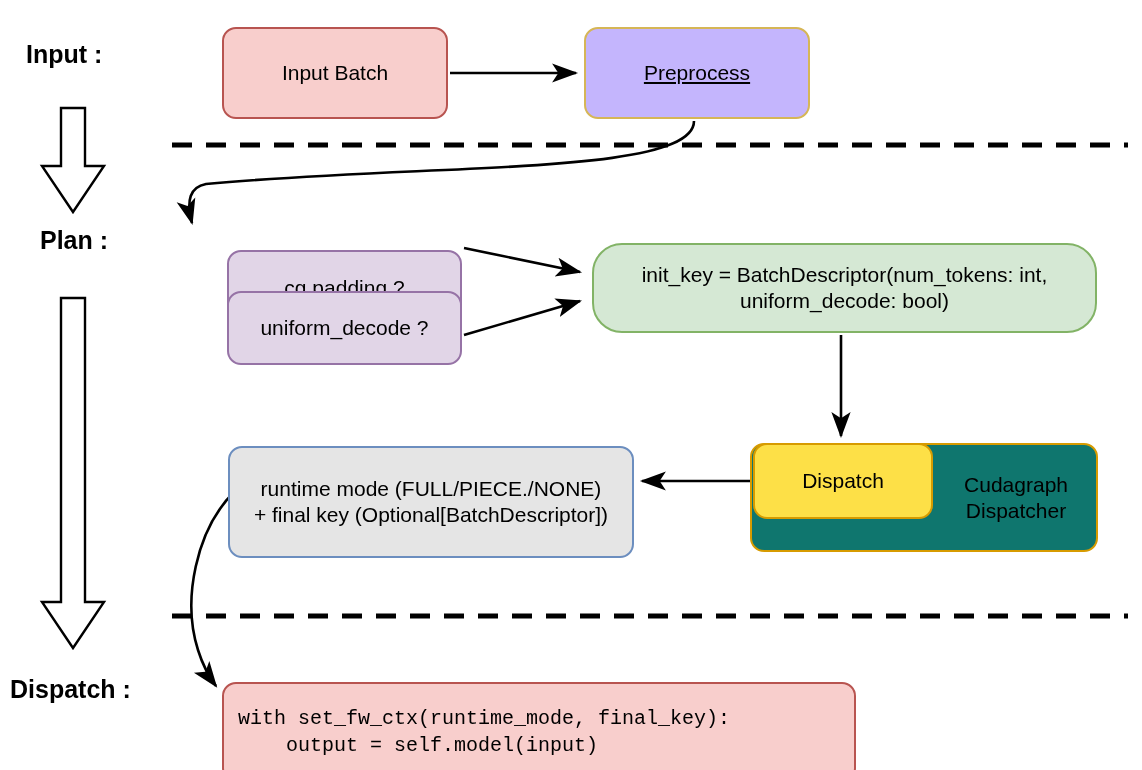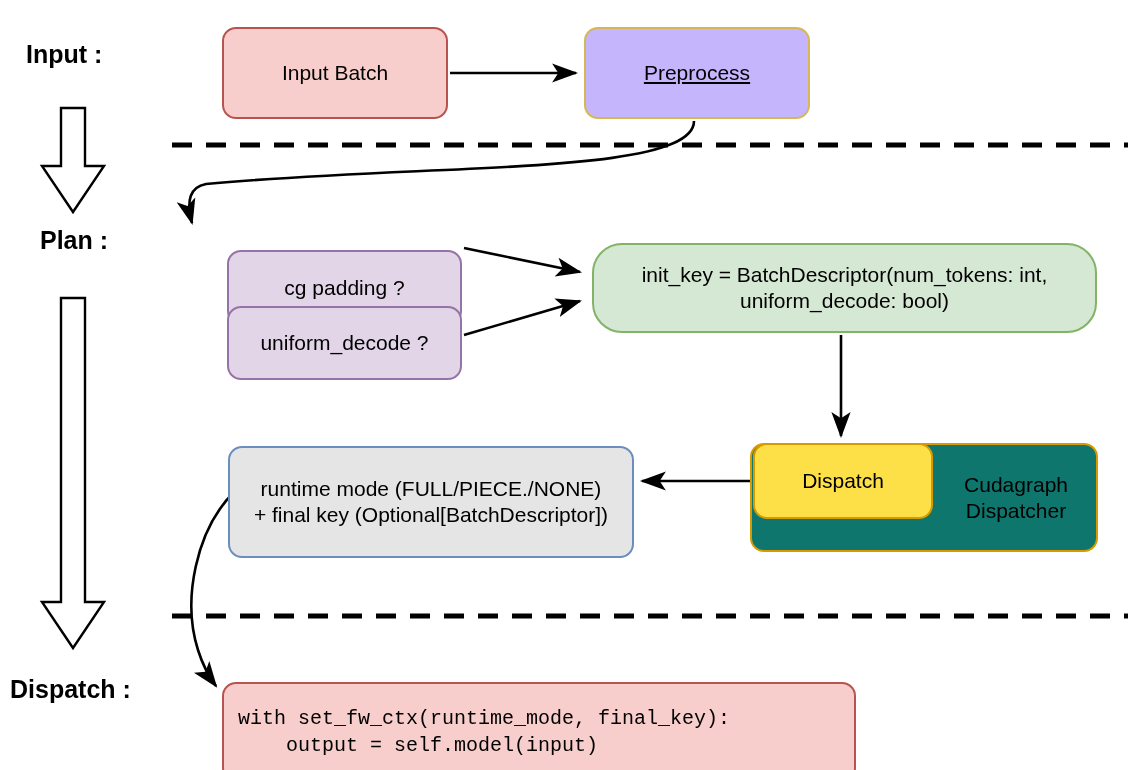--- a/index.html
+++ b/index.html
@@ -84,21 +84,21 @@
   <div id="stage-labels">
       <div class="stage-label" style="left: 26px; top: 40px;">Input :</div>
       <div class="stage-label" style="left: 40px; top: 226px;">Plan :</div>
       <div class="stage-label" style="left: 10px; top: 675px;">Dispatch :</div>
     </div>
 
   <div id="node-layer">
       <div class="node" style="left: 222px; top: 27px; width: 226px; height: 92px; background: rgb(248, 206, 204); border-color: rgb(184, 84, 80);"><span>Input Batch</span></div>
       <div class="node" style="left: 584px; top: 27px; width: 226px; height: 92px; background: #c4b5fd; border-color: rgb(214, 182, 86); text-decoration: underline;"><span>Preprocess</span></div>
       <div class="node" style="left: 227px; top: 212px; width: 235px; height: 75px; background: rgb(225, 213, 231); border-color: rgb(150, 115, 166); margin-top: 38px;"><span>cg padding ?</span></div>
-      <div class="node" style="left: 227px; top: 306px; width: 235px; height: 74px; background: rgb(225, 213, 231); border-color: rgb(150, 115, 166);"><span>uniform_decode ?</span></div>
+      <div class="node" style="left: 227px; top: 291px; width: 235px; height: 74px; background: rgb(225, 213, 231); border-color: rgb(150, 115, 166);"><span>uniform_decode ?</span></div>
       <div class="node" style="left: 592px; top: 243px; width: 505px; height: 90px; background: rgb(213, 232, 212); border-color: rgb(130, 179, 102); border-radius: 30px;"><span>init_key = BatchDescriptor(num_tokens: int,
 uniform_decode: bool)</span></div>
       <div class="node" style="left: 750px; top: 443px; width: 348px; height: 109px; background: #0f766e; border-color: rgb(215, 155, 0); justify-content: flex-end; padding-right: 28px;"><span>Cudagraph
 Dispatcher</span></div>
       <div class="node" style="left: 753px; top: 443px; width: 180px; height: 76px; background: #fde047; border-color: rgb(215, 155, 0); align-items: center;"><span>Dispatch</span></div>
       <div class="node" style="left: 228px; top: 446px; width: 406px; height: 112px; background: #e5e5e5; border-color: rgb(108, 142, 191);"><span>runtime mode (FULL/PIECE./NONE)
 + final key (Optional[BatchDescriptor])</span></div>
       <div class="node code" style="left: 222px; top: 650px; width: 634px; height: 100px; background: rgb(248, 206, 204); border-color: rgb(184, 84, 80);"><span>with set_fw_ctx(runtime_mode, final_key):
     output = self.model(input)</span></div>
     </div>

